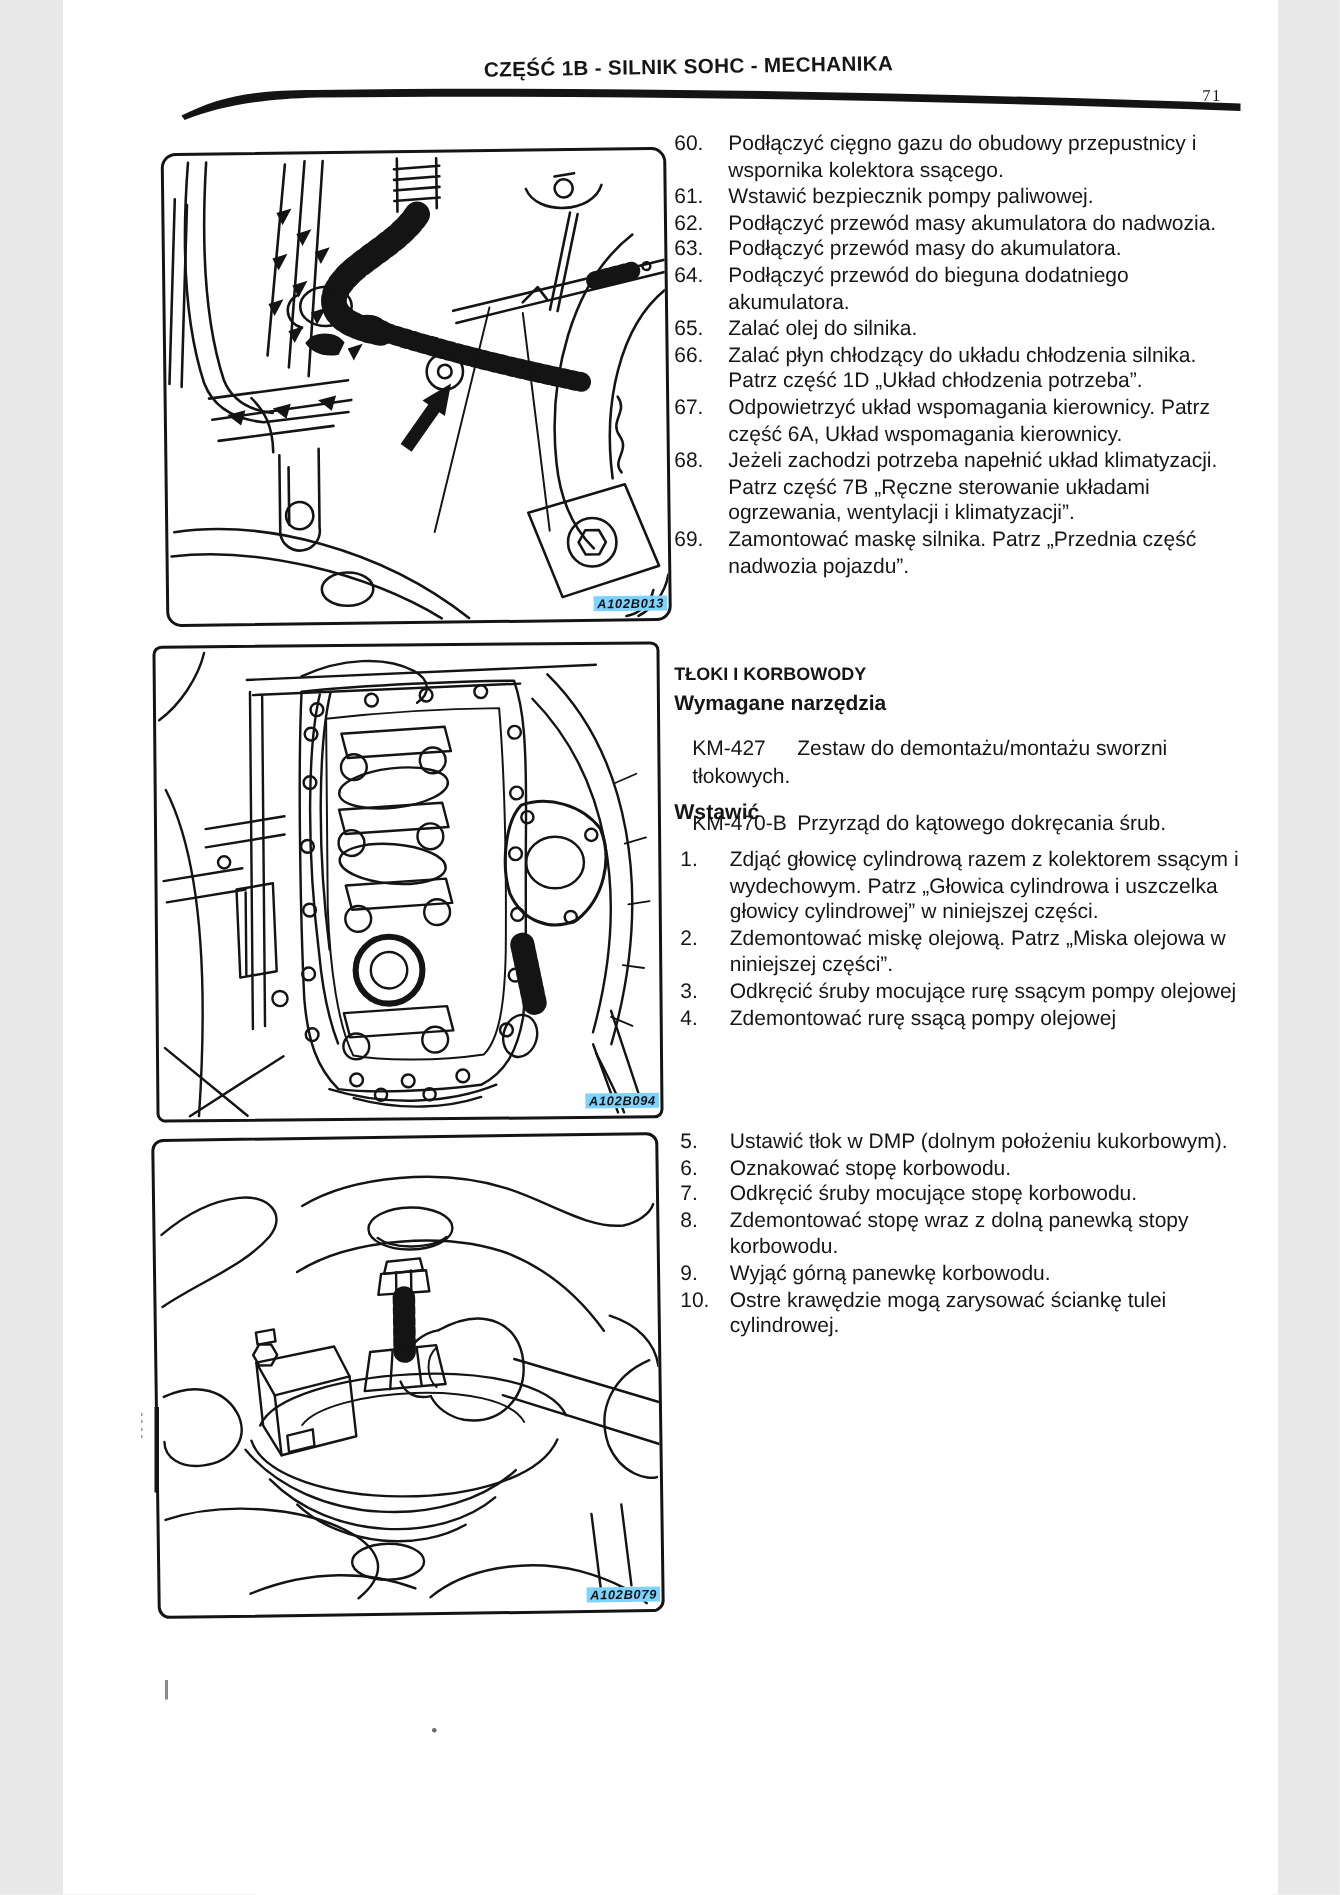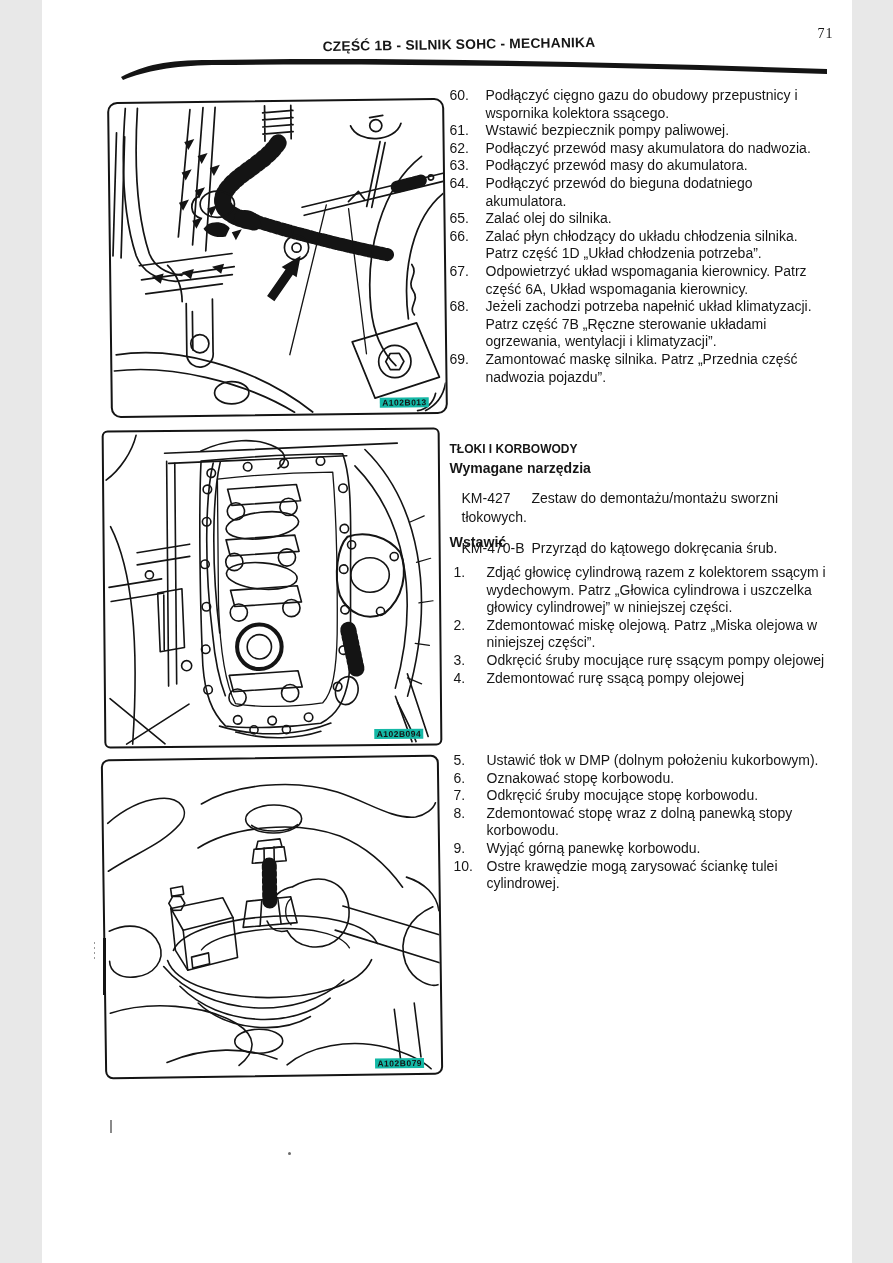--- a/index.html
+++ b/index.html
@@ -8,33 +8,33 @@
     font-family:"Liberation Sans",sans-serif;color:#161616;overflow:hidden;
     margin:0 auto;
   }
   
   .hdr-title{
     position:absolute;left:230px;top:37px;width:374px;text-align:center;
     font-size:13.8px;font-weight:bold;letter-spacing:.2px;
     transform:rotate(-0.9deg);white-space:nowrap;
   }
   .hdr-num{
-    position:absolute;left:760px;top:26px;font-family:"Liberation Serif",serif;
-    font-size:14px;letter-spacing:1px;margin-left:16px;
+    position:absolute;left:760px;top:58px;font-family:"Liberation Serif",serif;
+    font-size:11px;letter-spacing:1px;
   }
   .hdr-rule{position:absolute;left:58px;top:50px;width:740px;height:32px;}
   
   .fig{position:absolute;border:2.4px solid #141414;background:#fff;}
   .fig svg{position:absolute;left:0;top:0;width:100%;height:100%;}
   .fig1{left:67px;top:100px;width:333px;height:312px;border-radius:10px;transform:rotate(-0.7deg);}
   .fig2{left:61px;top:429px;width:334px;height:314px;border-radius:6px;transform:rotate(-0.5deg);}
   .fig3{left:61px;top:757px;width:334px;height:316px;border-radius:8px;transform:rotate(-0.8deg);}
   .fig-label{
-    position:absolute;right:17px;bottom:5px;font-size:8.5px;font-weight:bold;
-    letter-spacing:.5px;color:#141414;background:#14b8a6;padding:0 2px;
+    position:absolute;right:1px;bottom:5px;font-size:8.5px;font-weight:bold;
+    letter-spacing:.5px;color:#141414;background:#7dd3fc;padding:0 2px;font-style:italic;
   }
   
   .col{position:absolute;left:408px;width:470px;font-size:14px;line-height:17.6px;}
   .steps .step{display:flex;justify-content:space-between;}
   .steps .num{flex:0 0 36px;}
   .steps-sm .num{flex:0 0 37px;padding-left:4px;box-sizing:border-box;}
   .steps .txt{flex:1;white-space:pre-line;}
   .sec-title{font-weight:bold;font-size:12px;line-height:18.5px;margin-top:12px;}
   .sec-sub{font-weight:bold;font-size:14px;line-height:18.5px;}
   .tool{margin:12px;line-height:18.8px;}

